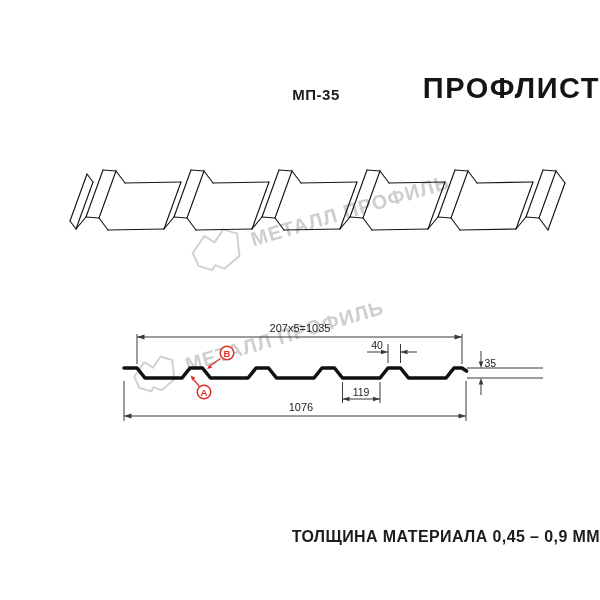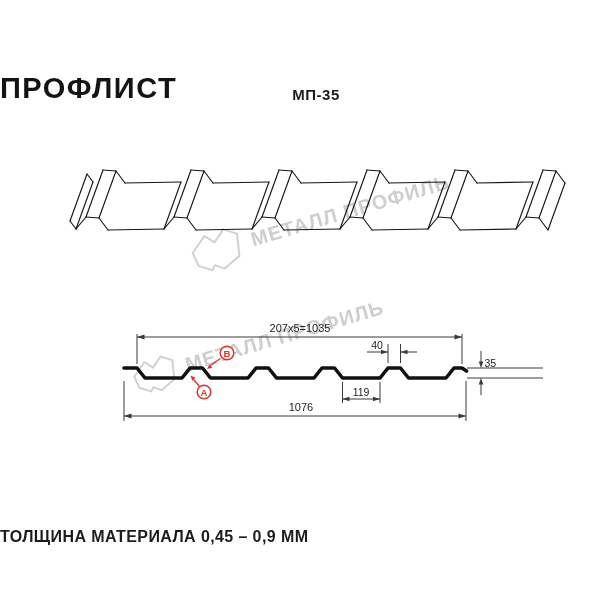--- a/index.html
+++ b/index.html
@@ -1,29 +1,29 @@
 <!DOCTYPE html>
 <html><head>
 <meta charset="utf-8">
 <style>
   html,body{margin:0;padding:0;}
   body{
     width:600px;height:600px;position:relative;background:#ffffff;
     font-family:"Liberation Sans", sans-serif;overflow:hidden;
   }
   .page-title{
-    position:absolute;left:0;top:52px;width:600px;text-align:left;
+    position:absolute;left:0;top:52px;width:600px;text-align:right;
     font-size:29px;font-weight:800;letter-spacing:1.5px;color:#141414;margin-top:20px;
   }
   .page-subtitle{
     position:absolute;left:0;top:86px;width:600px;text-align:center;
     font-size:15px;font-weight:600;letter-spacing:0.5px;color:#1c1c1c;margin-left:16px;
   }
   .footer-note{
-    position:absolute;left:0;top:528px;width:600px;text-align:left;
+    position:absolute;left:0;top:528px;width:600px;text-align:right;
     font-size:16px;font-weight:600;letter-spacing:0.4px;color:#1c1c1c;
   }
   .watermark{
     position:absolute;display:flex;align-items:center;gap:8px;
     transform:rotate(-16.5deg);transform-origin:left center;
     color:#c6c6c6;opacity:0.85;pointer-events:none;white-space:nowrap;
   }
   .watermark .wm-text{
     font-size:20px;font-weight:700;letter-spacing:1px;
   }

